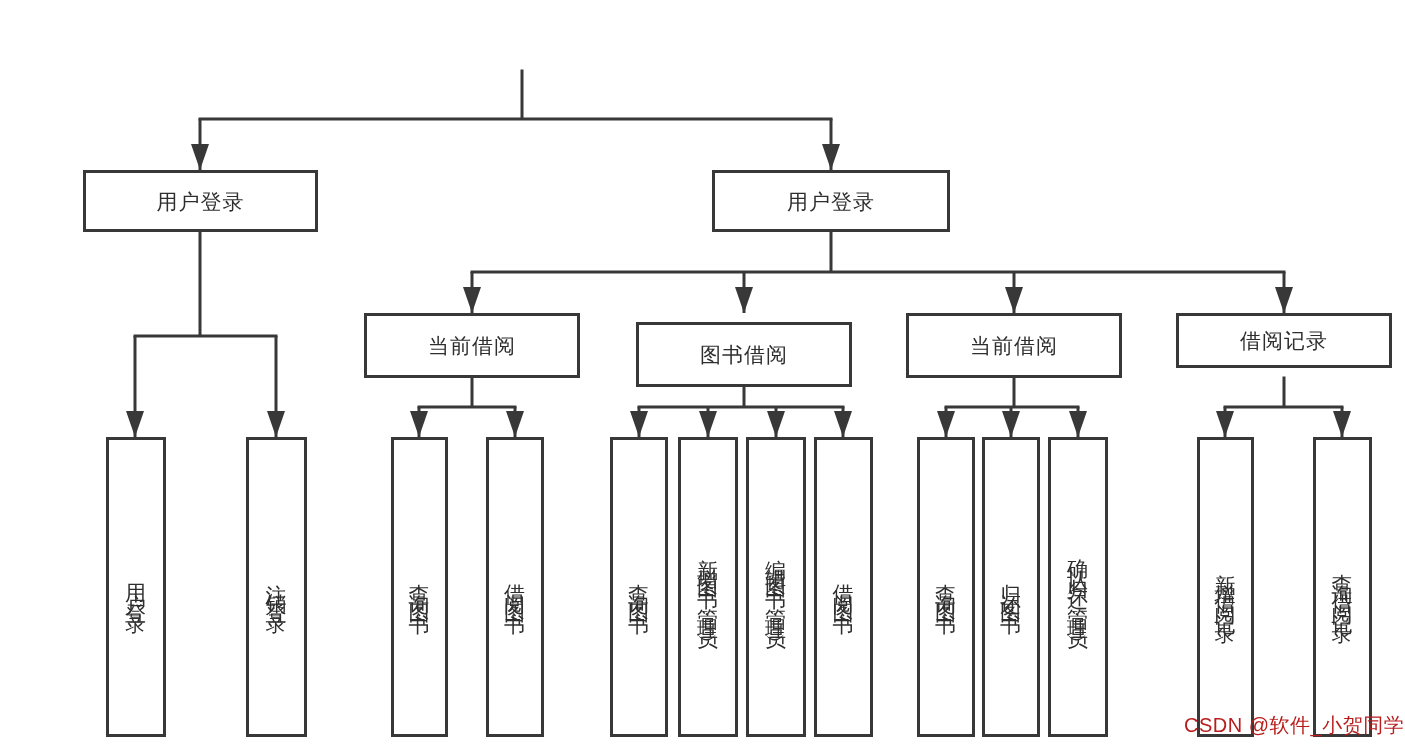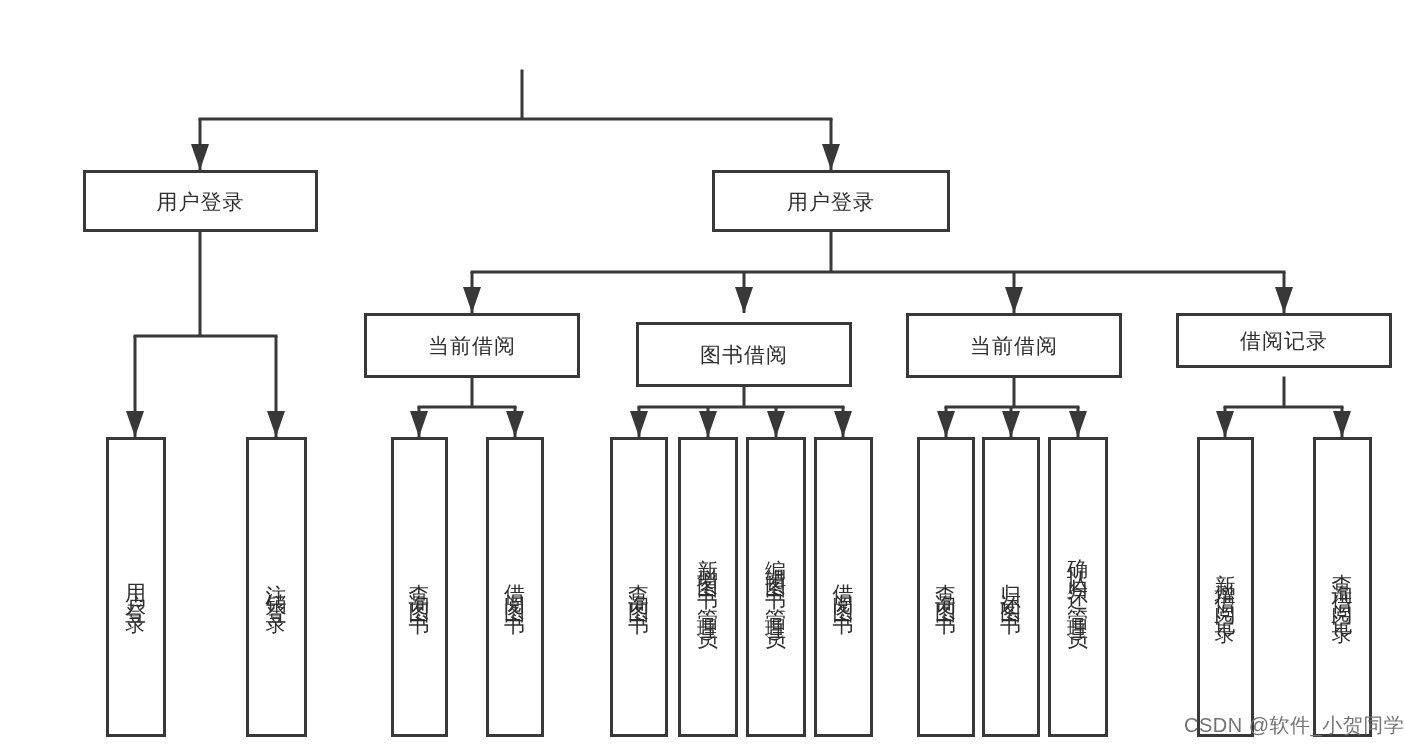--- a/index.html
+++ b/index.html
@@ -36,21 +36,21 @@
     text-orientation: mixed;
     letter-spacing: 10px;
     white-space: normal;
   }
   .watermark {
     position: absolute;
     left: 1184px;
     top: 712px;
     font-size: 20px;
     letter-spacing: 0.5px;
-    color: #737373;
+    color: #b91c1c;
     z-index: 5;
     white-space: nowrap;
   }
 </style>
 </head>
 <body>
 
 <div class="canvas">
 
   <svg class="connector-layer" width="1405" height="747" viewBox="0 0 1405 747" xmlns="http://www.w3.org/2000/svg">

